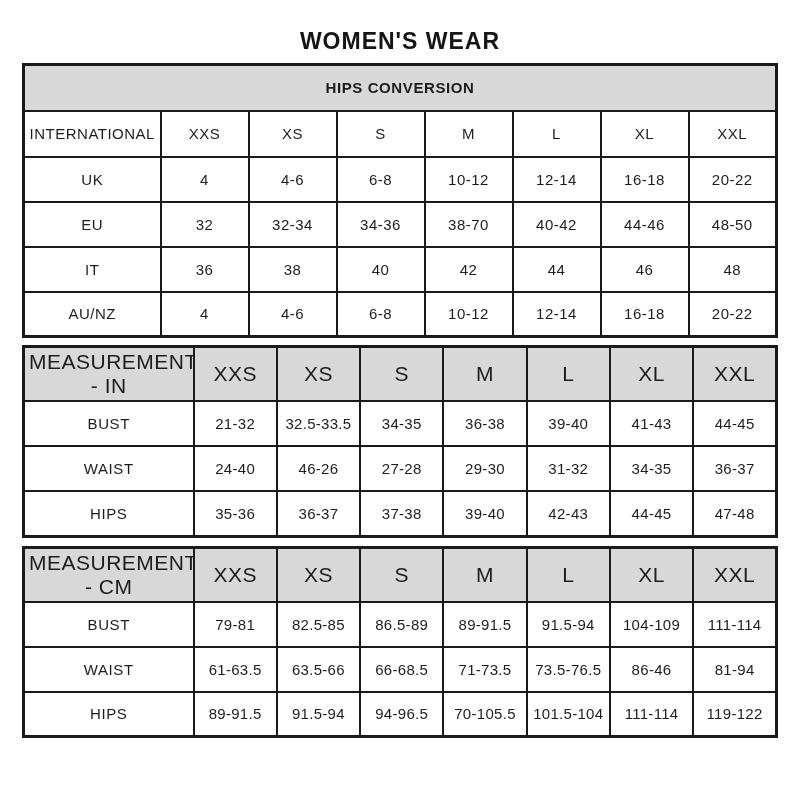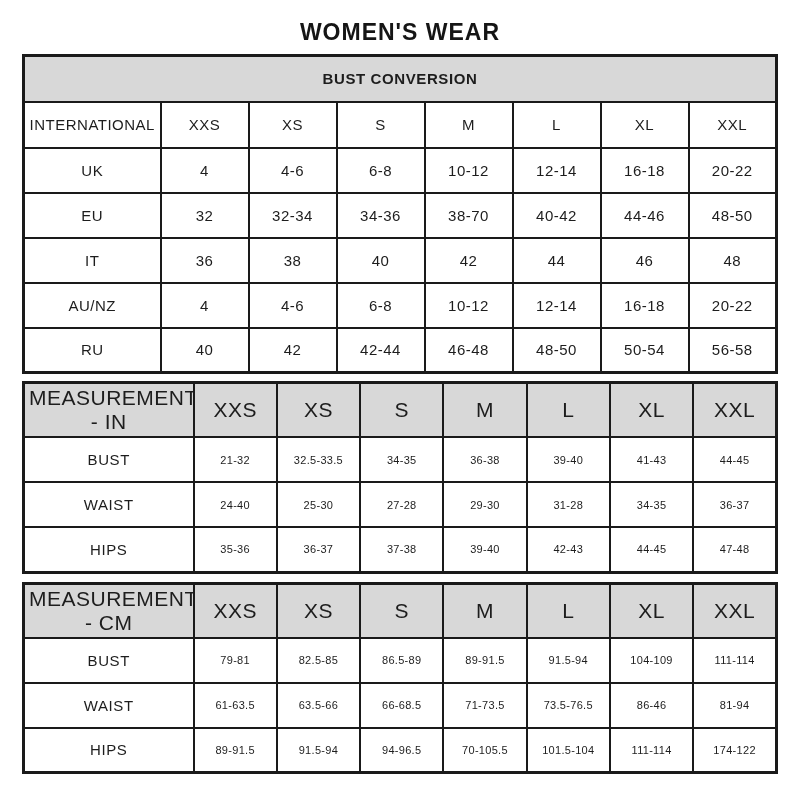--- a/index.html
+++ b/index.html
@@ -7,21 +7,21 @@
   body {
     width: 800px;
     height: 800px;
     background: #ffffff;
     font-family: "Liberation Sans", sans-serif;
     color: #1d1d1d;
   }
   .page {
     width: 800px;
     height: 800px;
-    padding: 8px 22px;
+    padding: 17px 22px;
   }
   .page-title {
     margin: 0;
     padding: 11px 0 8px 0;
     text-align: center;
     font-size: 23px;
     font-weight: bold;
     letter-spacing: 1px;
     color: #151515;
   }
@@ -62,21 +62,21 @@
   table.meas col.first-col { width: 170px; }
   table.meas thead tr { height: 46px; }
   table.meas thead th {
     background: #d8d8d8;
     font-weight: normal;
     font-size: 21px;
     letter-spacing: 0.5px;
   }
   table.meas tbody tr { height: 45px; }
   table.meas tbody td.row-label { font-size: 15px; letter-spacing: 0.6px; }
-  table.meas tbody td.val { font-size: 11px; letter-spacing: 0.3px; }
+  table.meas tbody td.val { font-size: 15px; letter-spacing: 0.3px; }
   table.conv tbody td.row-label { font-size: 15px; }
 </style>
 </head>
 <body>
 
 <div class="page">
 
   <h1 class="page-title">WOMEN'S WEAR</h1>
 
   <table class="tbl conv">
@@ -85,21 +85,21 @@
       <col>
         <col>
         <col>
         <col>
         <col>
         <col>
         <col>
     </colgroup>
     <thead>
       <tr class="caption-row">
-        <th colspan="8" class="caption-cell">BUST CONVERSION</th>
+        <th colspan="8" class="caption-cell">HIPS CONVERSION</th>
       </tr>
       <tr class="cols-row">
         <th>INTERNATIONAL</th>
         <th>XXS</th>
         <th>XS</th>
         <th>S</th>
         <th>M</th>
         <th>L</th>
         <th>XL</th>
         <th>XXL</th>
@@ -138,30 +138,20 @@
         </tr>
         <tr>
           <td class="row-label">AU/NZ</td>
           <td class="val">4</td>
           <td class="val">4-6</td>
           <td class="val">6-8</td>
           <td class="val">10-12</td>
           <td class="val">12-14</td>
           <td class="val">16-18</td>
           <td class="val">20-22</td>
-        </tr>
-        <tr>
-          <td class="row-label">RU</td>
-          <td class="val">40</td>
-          <td class="val">42</td>
-          <td class="val">42-44</td>
-          <td class="val">46-48</td>
-          <td class="val">48-50</td>
-          <td class="val">50-54</td>
-          <td class="val">56-58</td>
         </tr>
       </tbody>
   </table>
 
   <div class="gap7"></div>
 
   <table class="tbl meas">
     <colgroup>
       <col class="first-col">
       <col>
@@ -191,24 +181,24 @@
           <td class="val">32.5-33.5</td>
           <td class="val">34-35</td>
           <td class="val">36-38</td>
           <td class="val">39-40</td>
           <td class="val">41-43</td>
           <td class="val">44-45</td>
         </tr>
         <tr>
           <td class="row-label">WAIST</td>
           <td class="val">24-40</td>
-          <td class="val">25-30</td>
+          <td class="val">46-26</td>
           <td class="val">27-28</td>
           <td class="val">29-30</td>
-          <td class="val">31-28</td>
+          <td class="val">31-32</td>
           <td class="val">34-35</td>
           <td class="val">36-37</td>
         </tr>
         <tr>
           <td class="row-label">HIPS</td>
           <td class="val">35-36</td>
           <td class="val">36-37</td>
           <td class="val">37-38</td>
           <td class="val">39-40</td>
           <td class="val">42-43</td>
@@ -265,18 +255,18 @@
           <td class="val">81-94</td>
         </tr>
         <tr>
           <td class="row-label">HIPS</td>
           <td class="val">89-91.5</td>
           <td class="val">91.5-94</td>
           <td class="val">94-96.5</td>
           <td class="val">70-105.5</td>
           <td class="val">101.5-104</td>
           <td class="val">111-114</td>
-          <td class="val">174-122</td>
+          <td class="val">119-122</td>
         </tr>
       </tbody>
   </table>
 
 </div>
 
 </body></html>

